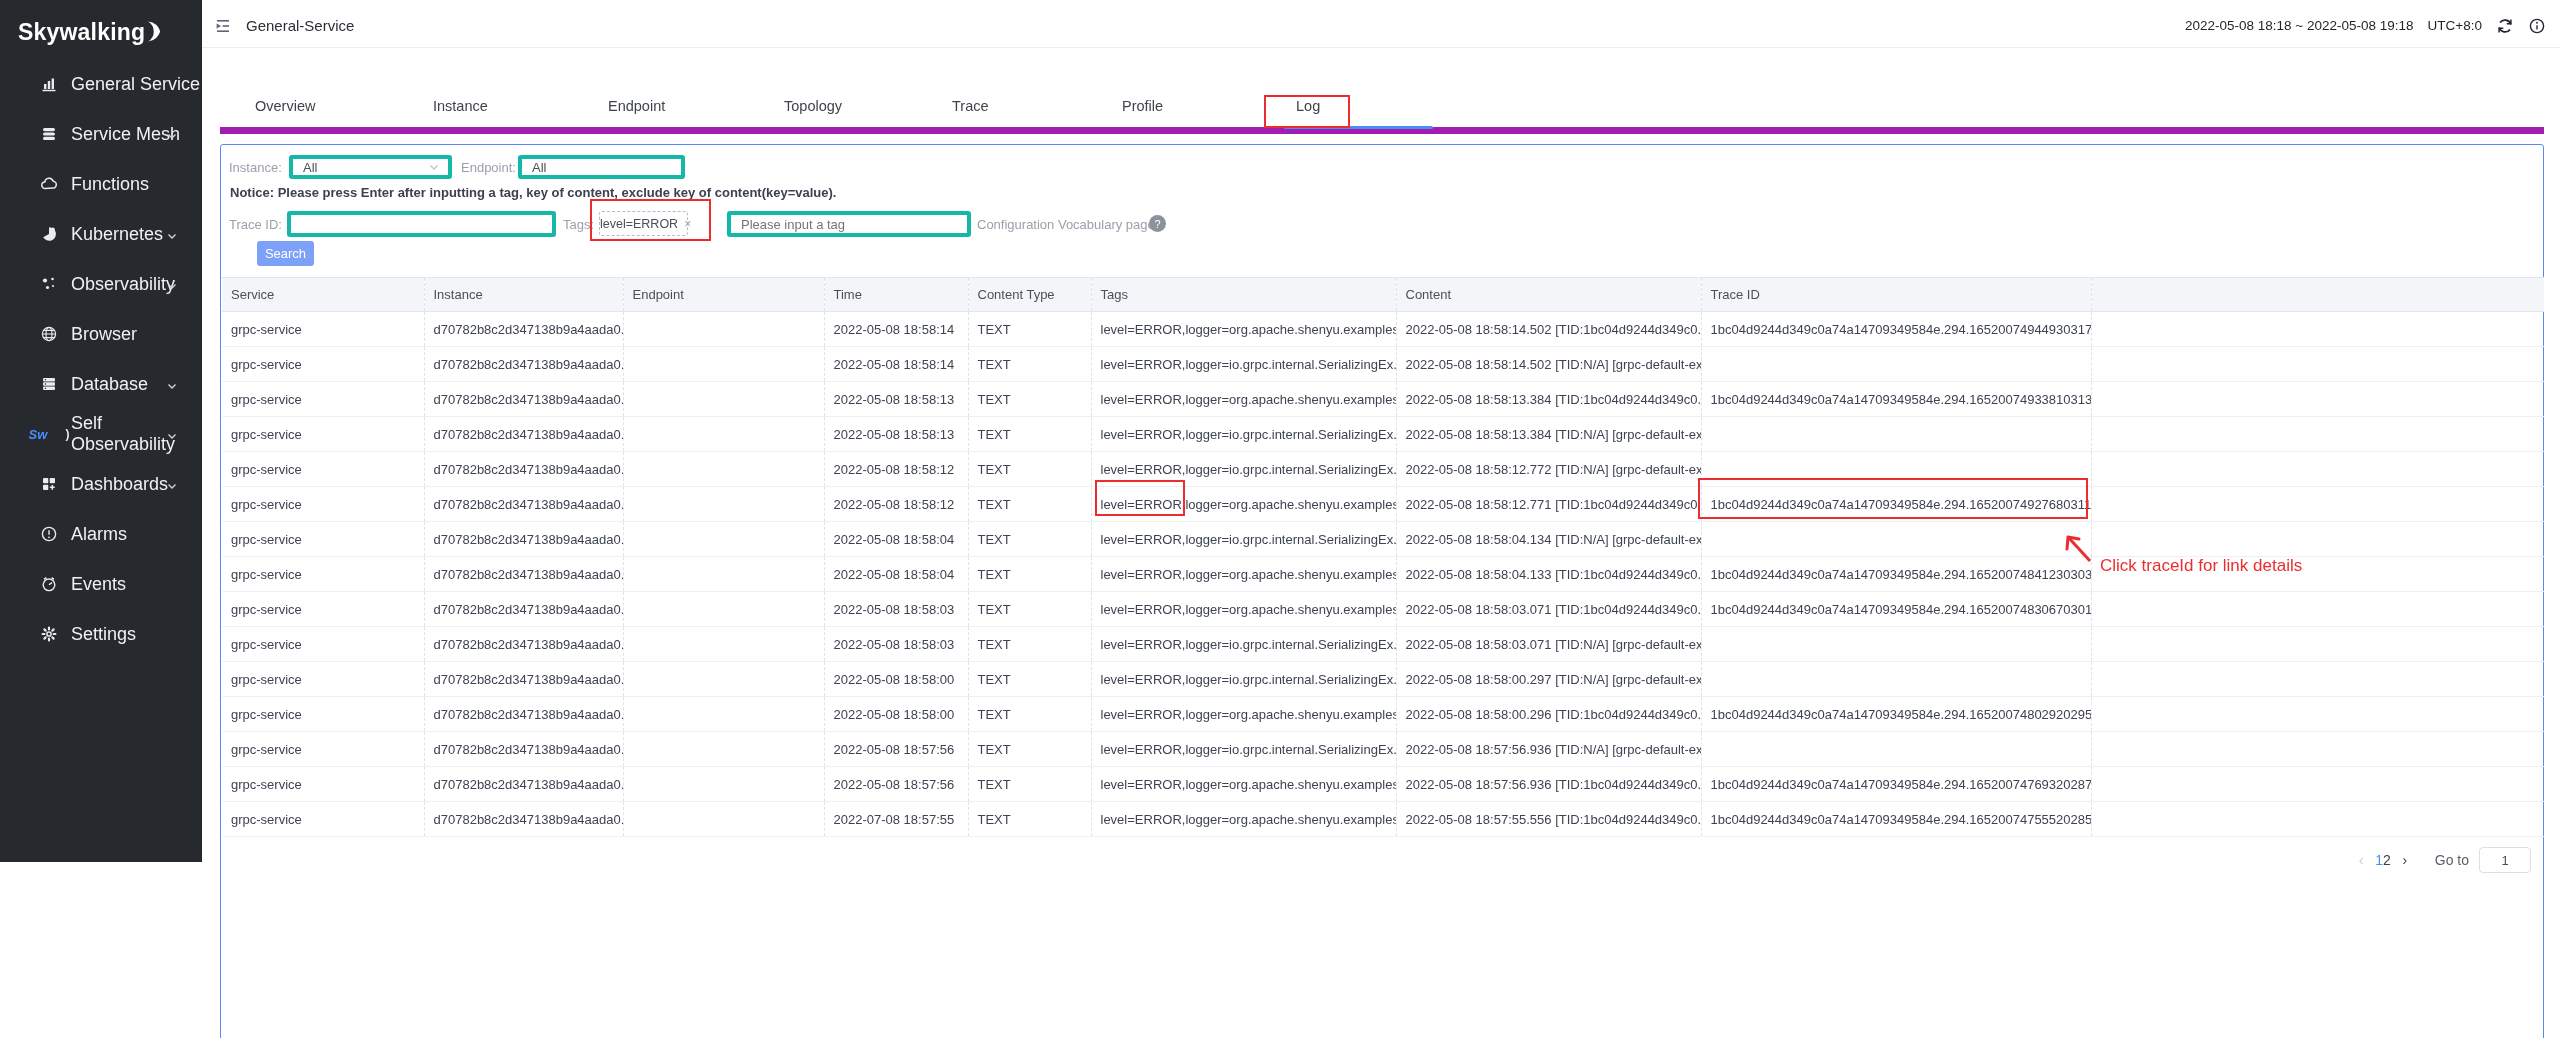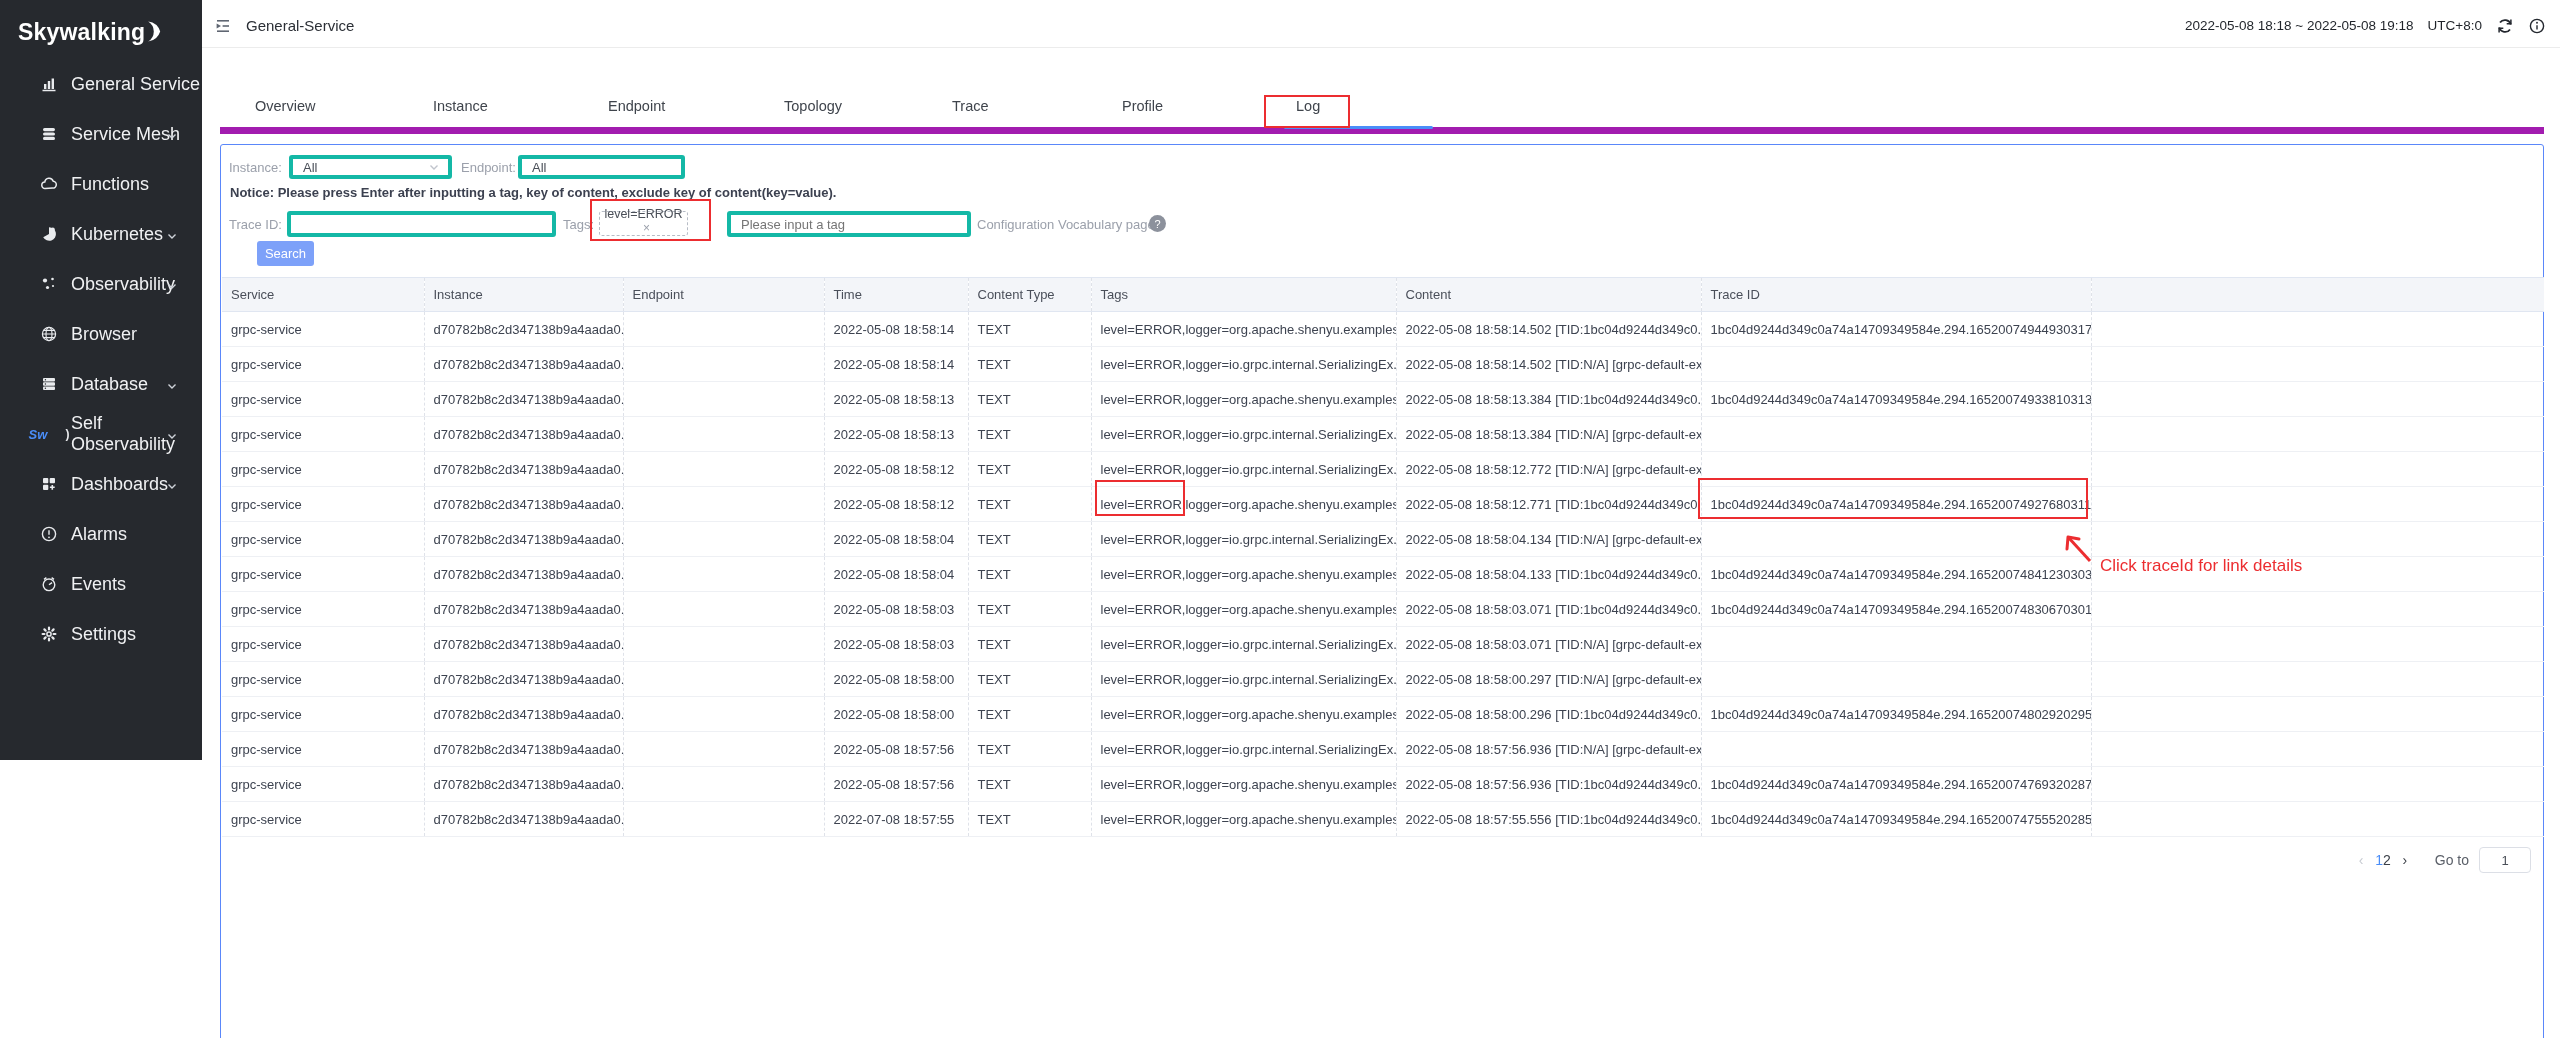--- a/index.html
+++ b/index.html
@@ -1,20 +1,20 @@
 <!DOCTYPE html>
 <html><head>
 <meta charset="utf-8">
 <style>
   * { margin:0; padding:0; box-sizing:border-box; }
   html,body { width:2560px; height:1038px; overflow:hidden; background:#fff;
     font-family:"Liberation Sans", sans-serif; color:#3d4350; }
 
   
-  .sidebar { position:absolute; left:0; top:0; width:202px; height:760px; background:#26292e; z-index:5; }
+  .sidebar { position:absolute; left:0; top:0; width:202px; height:862px; background:#26292e; z-index:5; }
   .logo { position:absolute; left:18px; top:12px; height:34px; display:flex; align-items:flex-end; color:#fff; }
   .logo .t1 { font-size:23px; font-weight:700; letter-spacing:.2px; }
   .logo svg { margin-left:1px; margin-bottom:4px; }
   .side-list { position:absolute; left:0; top:59px; width:100%; list-style:none; }
   .side-item { height:50px; display:flex; align-items:center; cursor:pointer; }
   .side-item .icon { width:18px; height:18px; margin-left:40px; display:flex; align-items:center; justify-content:center;gap:18px; }
   .side-item .icon svg { width:18px; height:18px; }
   .side-item .lbl { margin-left:13px; color:#f0f1f3; font-size:18px; }
   .side-item .chev { position:absolute; left:166px; width:12px; height:12px; }
   .side-item { position:relative; }
@@ -52,21 +52,21 @@
   .widget { position:absolute; left:18px; top:140px; width:2324px; height:1400px;
     border:1px solid #5a87fa; border-radius:3px; background:#fff; }
   .f-label { position:absolute; font-size:13px; color:#9ba0ab; }
   .f-input { position:absolute; background:#fff; border:4px solid #14b8a6; border-radius:3px; font-size:13px;
     color:#4a4f58; padding-left:10px; display:flex; align-items:center; }
   .f-input input { border:none; outline:none; width:100%; font-size:13px; color:#4a4f58; background:transparent;
     font-family:"Liberation Sans", sans-serif; }
   .f-select .chev { position:absolute; right:8px; width:12px; height:12px; }
   .notice { position:absolute; left:9px; top:40px; font-size:13px; font-weight:bold; color:#3c4150; }
   .chip { position:absolute; left:378px; top:66px; width:89px; height:25px; border:1px dashed #b7bcc6; border-radius:3px;
-    display:flex; align-items:center; justify-content:flex-end; font-size:12.5px; color:#4a4f58; cursor:pointer;flex-direction:column; }
+    display:flex; align-items:center; justify-content:space-between; font-size:12.5px; color:#4a4f58; cursor:pointer; }
   .chip .x { margin-left:6px; color:#9ba0ab; font-size:12px; }
   .vocab { position:absolute; left:756px; top:72px; font-size:13px; color:#9ba0ab; cursor:pointer; }
   .help { position:absolute; left:928px; top:70px; width:17px; height:17px; border-radius:50%; background:#8c919c;
     color:#fff; font-size:11px; display:flex; align-items:center; justify-content:center; cursor:pointer; }
   .search-btn { position:absolute; left:36px; top:96px; width:57px; height:25px; background:#7da1f9; border:none;
     border-radius:3px; color:#fff; font-size:13px; cursor:pointer; font-family:"Liberation Sans", sans-serif; }
 
   table.log { position:absolute; left:1px; top:132px; width:2322px; border-collapse:collapse; table-layout:fixed; }
   table.log th { height:34px; background:#f3f5f9; border-top:1px solid #e0e6f1; border-bottom:1px solid #e0e6f1;
     font-weight:normal; font-size:13px; color:#4a4f5a; text-align:left; padding-left:9px;

